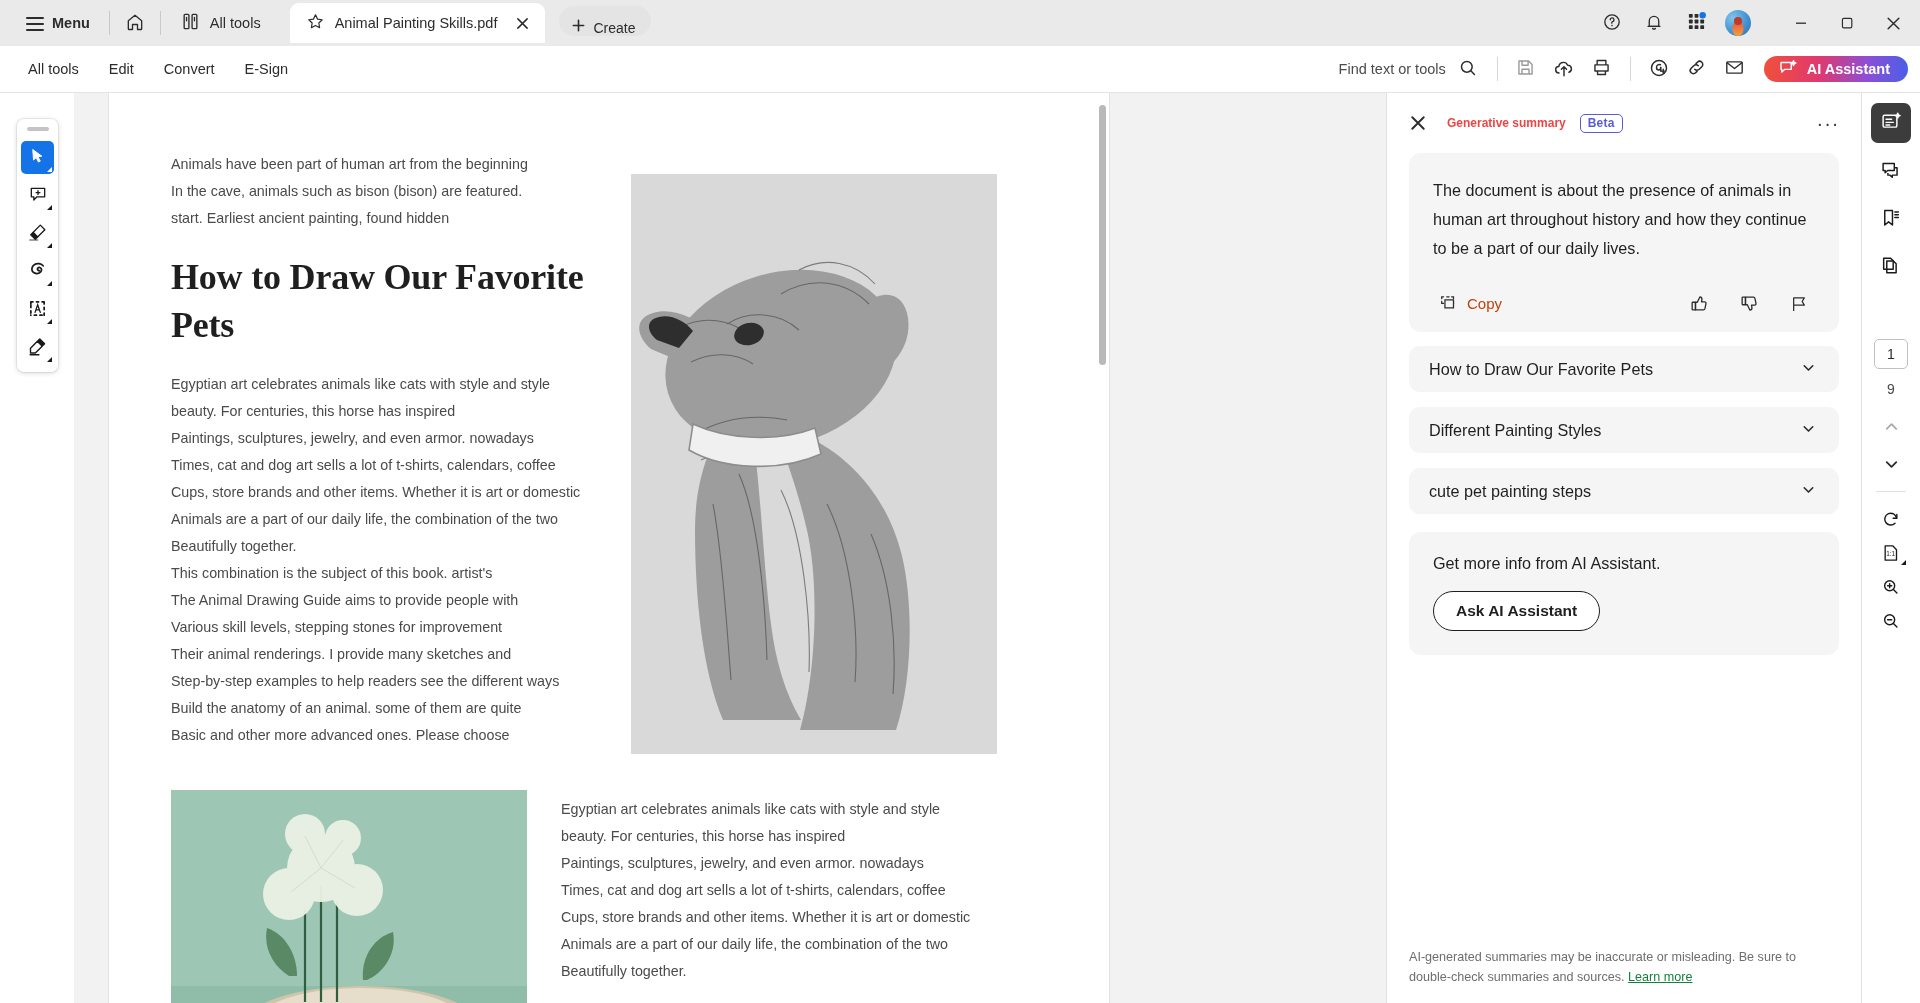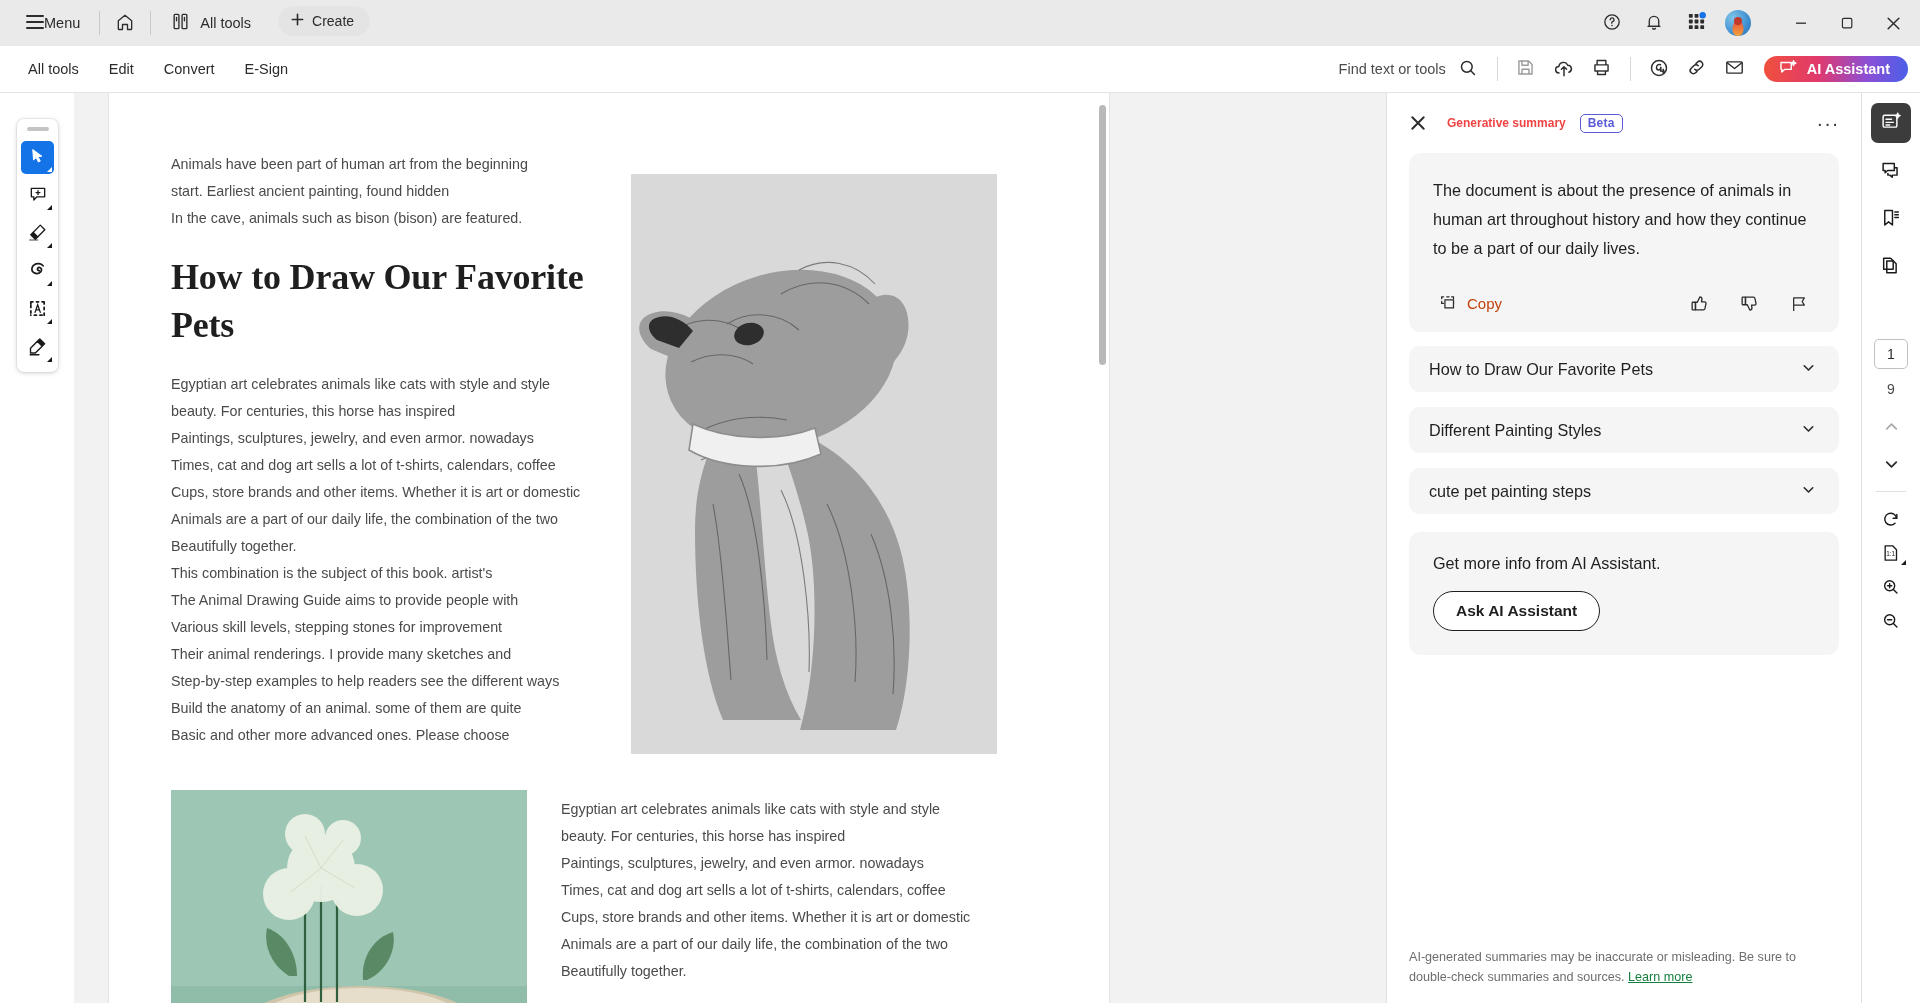--- a/index.html
+++ b/index.html
@@ -10,38 +10,38 @@
     -webkit-font-smoothing:antialiased;
   }
   .app{ width:1920px; height:1003px; position:relative; display:flex; flex-direction:column; }
 
   
   .titlebar{
     height:46px; background:#eaeaea; display:flex; align-items:flex-end;
     flex:0 0 46px; position:relative;
   }
   .tb-left{ display:flex; align-items:center; height:46px; padding-left:14px; gap:0; }
-  .menu-btn{ display:flex; align-items:flex-start; gap:0; padding:6px 12px; border-radius:4px; cursor:pointer; }
+  .menu-btn{ display:flex; align-items:flex-end; gap:8px; padding:6px 12px; border-radius:4px; cursor:pointer;font-weight:bold; }
   .hamburger{ width:18px; height:14px; display:flex; flex-direction:column; justify-content:space-between; }
   .hamburger i{ display:block; height:2px; background:#2c2c2c; border-radius:1px; }
   .menu-label{ font-size:14.5px; color:#2c2c2c; }
   .tb-sep{ width:1px; height:24px; background:#c9c9c9; margin:0 7px; }
   .icon-btn{ display:flex; align-items:center; justify-content:center; width:36px; height:34px; border-radius:4px; cursor:pointer; }
   .alltools-btn{ display:flex; align-items:center; gap:10px; padding:6px 13px; border-radius:4px; cursor:pointer; }
 
   
   .tab{
     margin-left:16px; height:40px; min-width:236px; background:#fff;
     border-radius:9px 9px 0 0; display:flex; align-items:center; gap:10px;
     padding:0 12px 0 16px; cursor:pointer; position:relative;
   }
   .tab-title{ font-size:14.5px; color:#2c2c2c; white-space:nowrap; }
   .tab-close{ width:22px; height:22px; display:flex; align-items:center; justify-content:center; border-radius:3px; margin-left:4px; }
   .create-btn{
-    margin-left:14px; margin-bottom:4px; height:30px; display:flex; align-items:center; gap:7px;
+    margin-left:14px; margin-bottom:4px; height:30px; display:flex; align-items:flex-end; gap:7px;
     background:#e4e4e4; border-radius:16px; padding:0 16px 0 12px; cursor:pointer; font-size:14px;
   }
 
   .tb-right{ position:absolute; right:0; top:0; height:46px; display:flex; align-items:center; padding-right:4px; }
   .win-btn{ width:46px; height:46px; display:flex; align-items:center; justify-content:center; cursor:pointer; }
   .avatar{
     width:26px;height:26px;border-radius:50%;
     background:radial-gradient(circle at 30% 30%,#7fc4e8,#3f8fd0 60%,#2d6fae);
     position:relative; overflow:hidden;
   }
@@ -216,20 +216,33 @@
         <span>
           <svg width="19" height="19" viewBox="0 0 24 24" fill="none" stroke="#2c2c2c" stroke-width="1.7">
             <rect x="4" y="3" width="6" height="18" rx="1.2"></rect>
             <rect x="14" y="3" width="6" height="18" rx="1.2"></rect>
             <path d="M7 7v4M17 7v4" stroke-linecap="round"></path>
           </svg>
         </span>
         <span style="font-size:14.5px;">All tools</span>
       </div>
 
+      <div class="tab">
+        <span>
+          <svg width="19" height="19" viewBox="0 0 24 24" fill="none" stroke="#2c2c2c" stroke-width="1.5" stroke-linejoin="round">
+            <path d="M12 3.6l2.6 5.4 5.9.8-4.3 4.1 1 5.9-5.2-2.8-5.2 2.8 1-5.9L3.5 9.8l5.9-.8z"></path>
+          </svg>
+        </span>
+        <span class="tab-title">Animal Painting Skills.pdf</span>
+        <span class="tab-close">
+          <svg width="13" height="13" viewBox="0 0 14 14" stroke="#2c2c2c" stroke-width="1.6" stroke-linecap="round">
+            <path d="M2 2l10 10M12 2L2 12"></path>
+          </svg>
+        </span>
+      </div>
 
       <div class="create-btn">
         <span>
           <svg width="15" height="15" viewBox="0 0 16 16" stroke="#2c2c2c" stroke-width="1.7" stroke-linecap="round">
             <path d="M8 2.5v11M2.5 8h11"></path>
           </svg>
         </span>
         <span>Create</span>
       </div>
     </div>
@@ -446,22 +459,22 @@
     </div>
 
     <div class="doc-area">
       <div class="page">
         <div class="page-inner">
 
           <div class="top-row">
             <div class="doc-col-left">
               <div class="doc-p">
                 <div>Animals have been part of human art from the beginning</div>
+                <div>In the cave, animals such as bison (bison) are featured.</div>
                 <div>start. Earliest ancient painting, found hidden</div>
-                <div>In the cave, animals such as bison (bison) are featured.</div>
               </div>
 
               <div class="doc-h1">How to Draw Our Favorite Pets</div>
 
               <div class="doc-p">
                 <div>Egyptian art celebrates animals like cats with style and style</div>
                 <div>beauty. For centuries, this horse has inspired</div>
                 <div>Paintings, sculptures, jewelry, and even armor. nowadays</div>
                 <div>Times, cat and dog art sells a lot of t-shirts, calendars, coffee</div>
                 <div>Cups, store brands and other items. Whether it is art or domestic</div>

